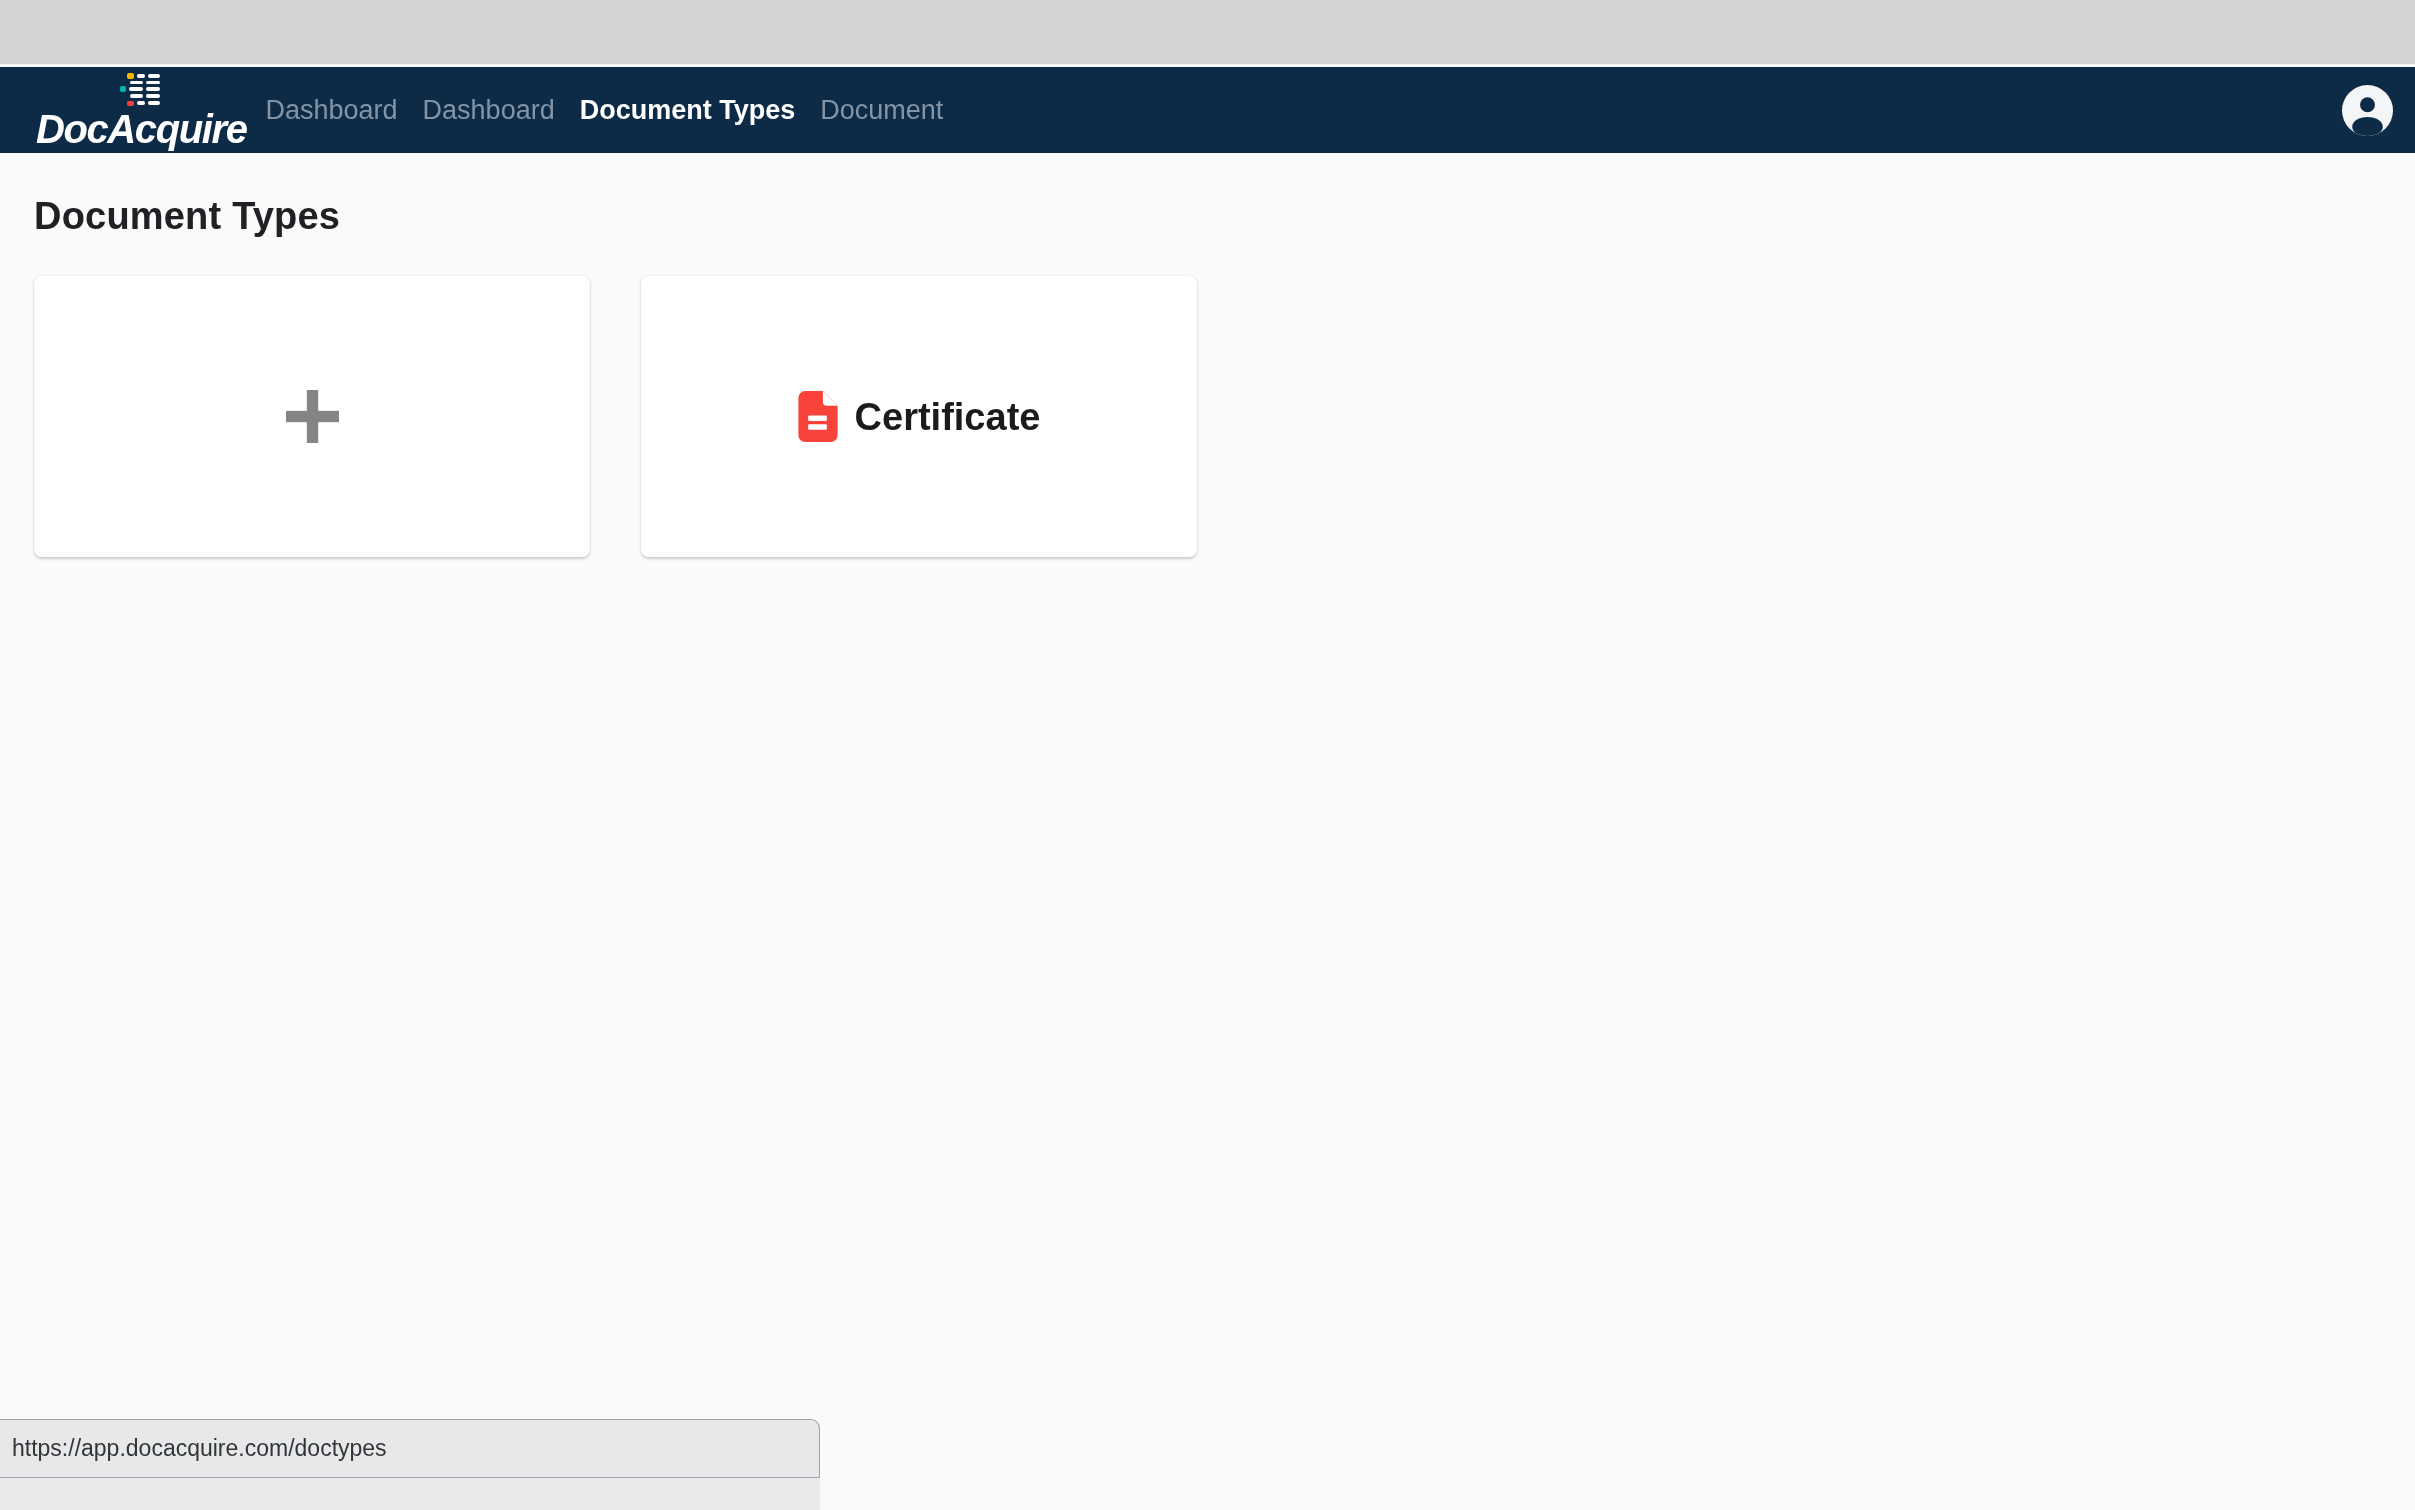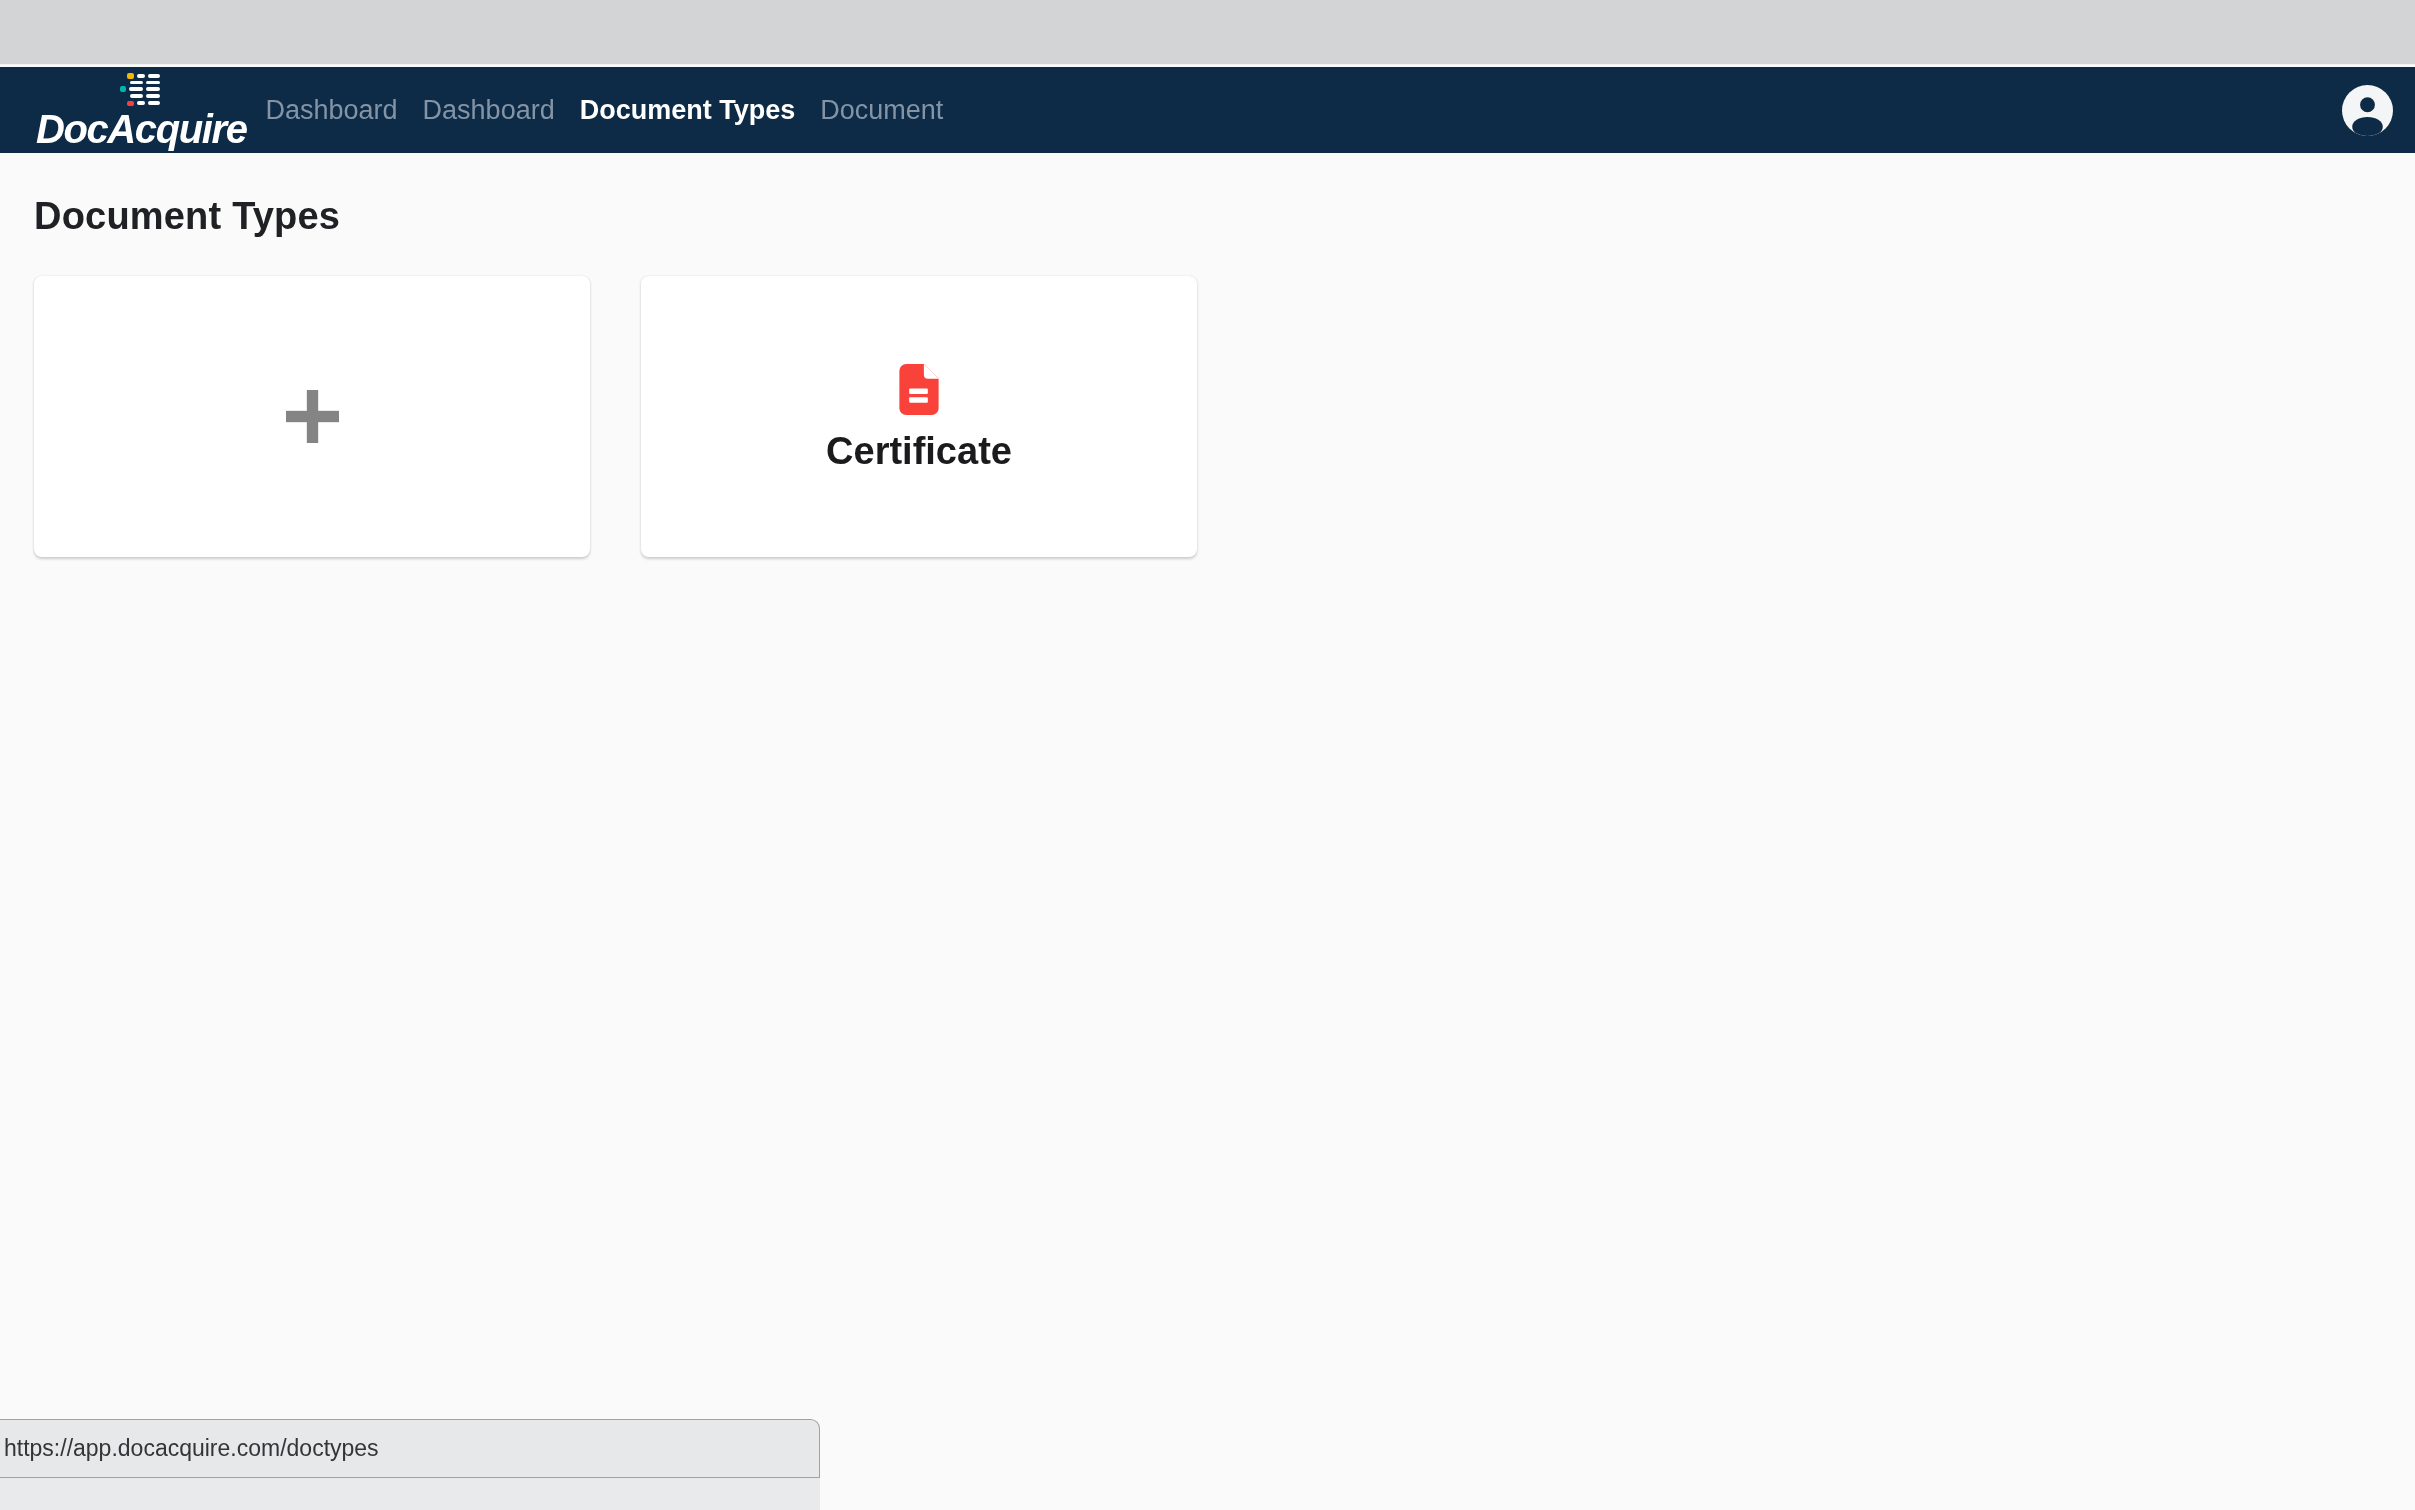--- a/index.html
+++ b/index.html
@@ -38,31 +38,31 @@
 
   
   main { position:absolute; top:152px; left:0; width:100%; box-sizing:border-box; padding:43px 34px 0 34px; }
   .page-title {
     margin:0 0 38px 0; font-size:38px; font-weight:600; color:#202124; letter-spacing:0.2px;
   }
   .cards { display:grid; grid-template-columns:repeat(3, 556px); gap:49px 51px; }
   .card {
     width:556px; height:281px; background:#ffffff; border-radius:7.6px;
     box-shadow:0 0 1px rgba(0,0,0,0.10), 0 1.9px 2.9px rgba(0,0,0,0.18);
-    display:flex; flex-direction:column; align-items:center; justify-content:center;
+    display:flex; flex-direction:row; align-items:center; justify-content:center;
     gap:17px; cursor:pointer;
   }
   .card-label { font-size:38px; font-weight:bold; color:#1b1b1d; line-height:1; }
 
   
   .status-bar {
     position:absolute; left:0; top:1419px; width:820px; height:59px;
     background:#e6e8ea; border:1px solid #9fa1a4; border-left:none;
     border-top-right-radius:9.5px; box-sizing:border-box;
-    display:flex; align-items:center; padding-left:4px;
+    display:flex; align-items:center; padding-left:12px;
     font-size:23px; color:#333537;
   }
   .behind-window {
     position:absolute; left:0; top:1477px; width:820px; height:33px;
     background:#e9eaec;
   }
 </style>
 </head>
 <body>
 

